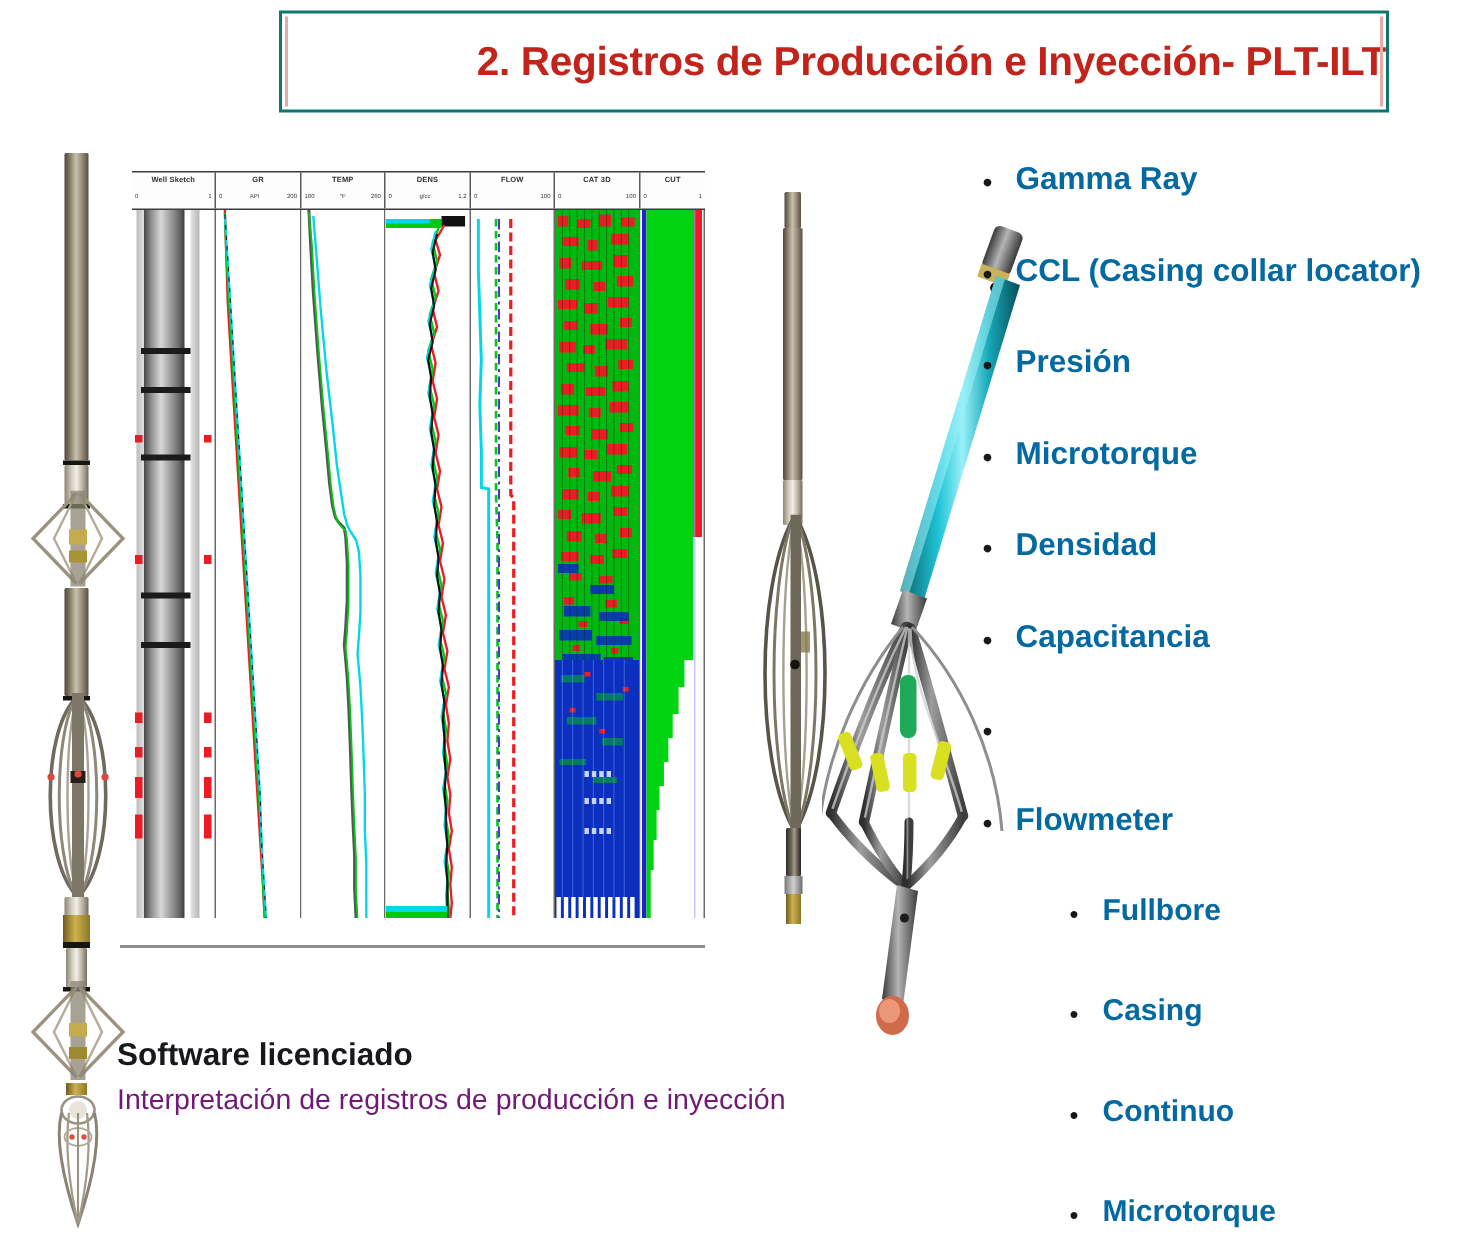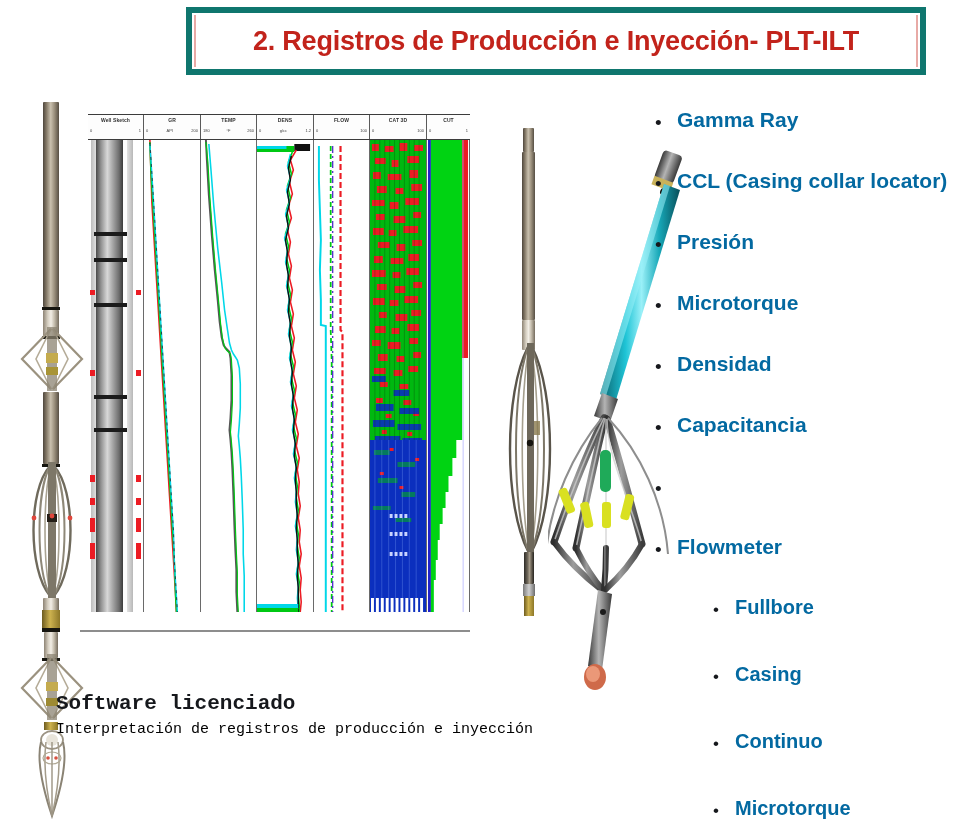--- a/index.html
+++ b/index.html
@@ -7,23 +7,23 @@
     width: 975px; height: 829px;
     background: #ffffff;
     font-family: "Liberation Sans", sans-serif;
     overflow: hidden;
   }
   #slide { position: relative; width: 975px; height: 829px; background: #fff; }
 
   
   #title-box {
     position: absolute; left: 186px; top: 7px; width: 740px; height: 68px;
-    border: 6px solid #0f766e;
+    border: 2px solid #0f766e;
     background: #ffffff;
-    display: flex; align-items: center; justify-content: center;
+    display: flex; align-items: center; justify-content: flex-end;
   }
   #title-box::before {
     content: ""; position: absolute; left: 2px; top: 2px; bottom: 2px; width: 2px;
     background: #e8aaa6;
   }
   #title-box::after {
     content: ""; position: absolute; right: 2px; top: 2px; bottom: 2px; width: 2px;
     background: #e8aaa6;
   }
   #title-text {
@@ -40,23 +40,23 @@
     color: #16181c; line-height: 1;
     width: 22px; flex: 0 0 22px; text-align: left;
   }
   .lvl1 .bullet-dot { font-size: 19px; padding-top: 5px; }
   .lvl2 .bullet-dot { font-size: 17px; padding-top: 5px; }
   .bullet-label { font-weight: bold; color: #0369a1; white-space: nowrap; }
   .lvl1 .bullet-label { font-size: 21px; }
   .lvl2 .bullet-label { font-size: 20px; }
 
   
-  #caption { position: absolute; left: 56px; top: 692px; width: 500px; font-family: Liberation Mono, monospace; }
+  #caption { position: absolute; left: 78px; top: 692px; width: 500px; }
   #caption-title { font-size: 21px; font-weight: bold; color: #16181c; margin-bottom: 4px; }
-  #caption-body { font-size: 15px; color: #000000; line-height: 1.45; }
+  #caption-body { font-size: 19px; color: #701a75; line-height: 1.45; }
 
   
   #log-panel {
     position: absolute; left: 88px; top: 114px; width: 382px; height: 518px;
     background: #ffffff;
   }
   #log-header {
     position: absolute; left: 0; top: 0; width: 100%; height: 26px;
     border-top: 1px solid #3c3c3c; border-bottom: 1px solid #3c3c3c;
     display: flex; background: #fdfdfd;

